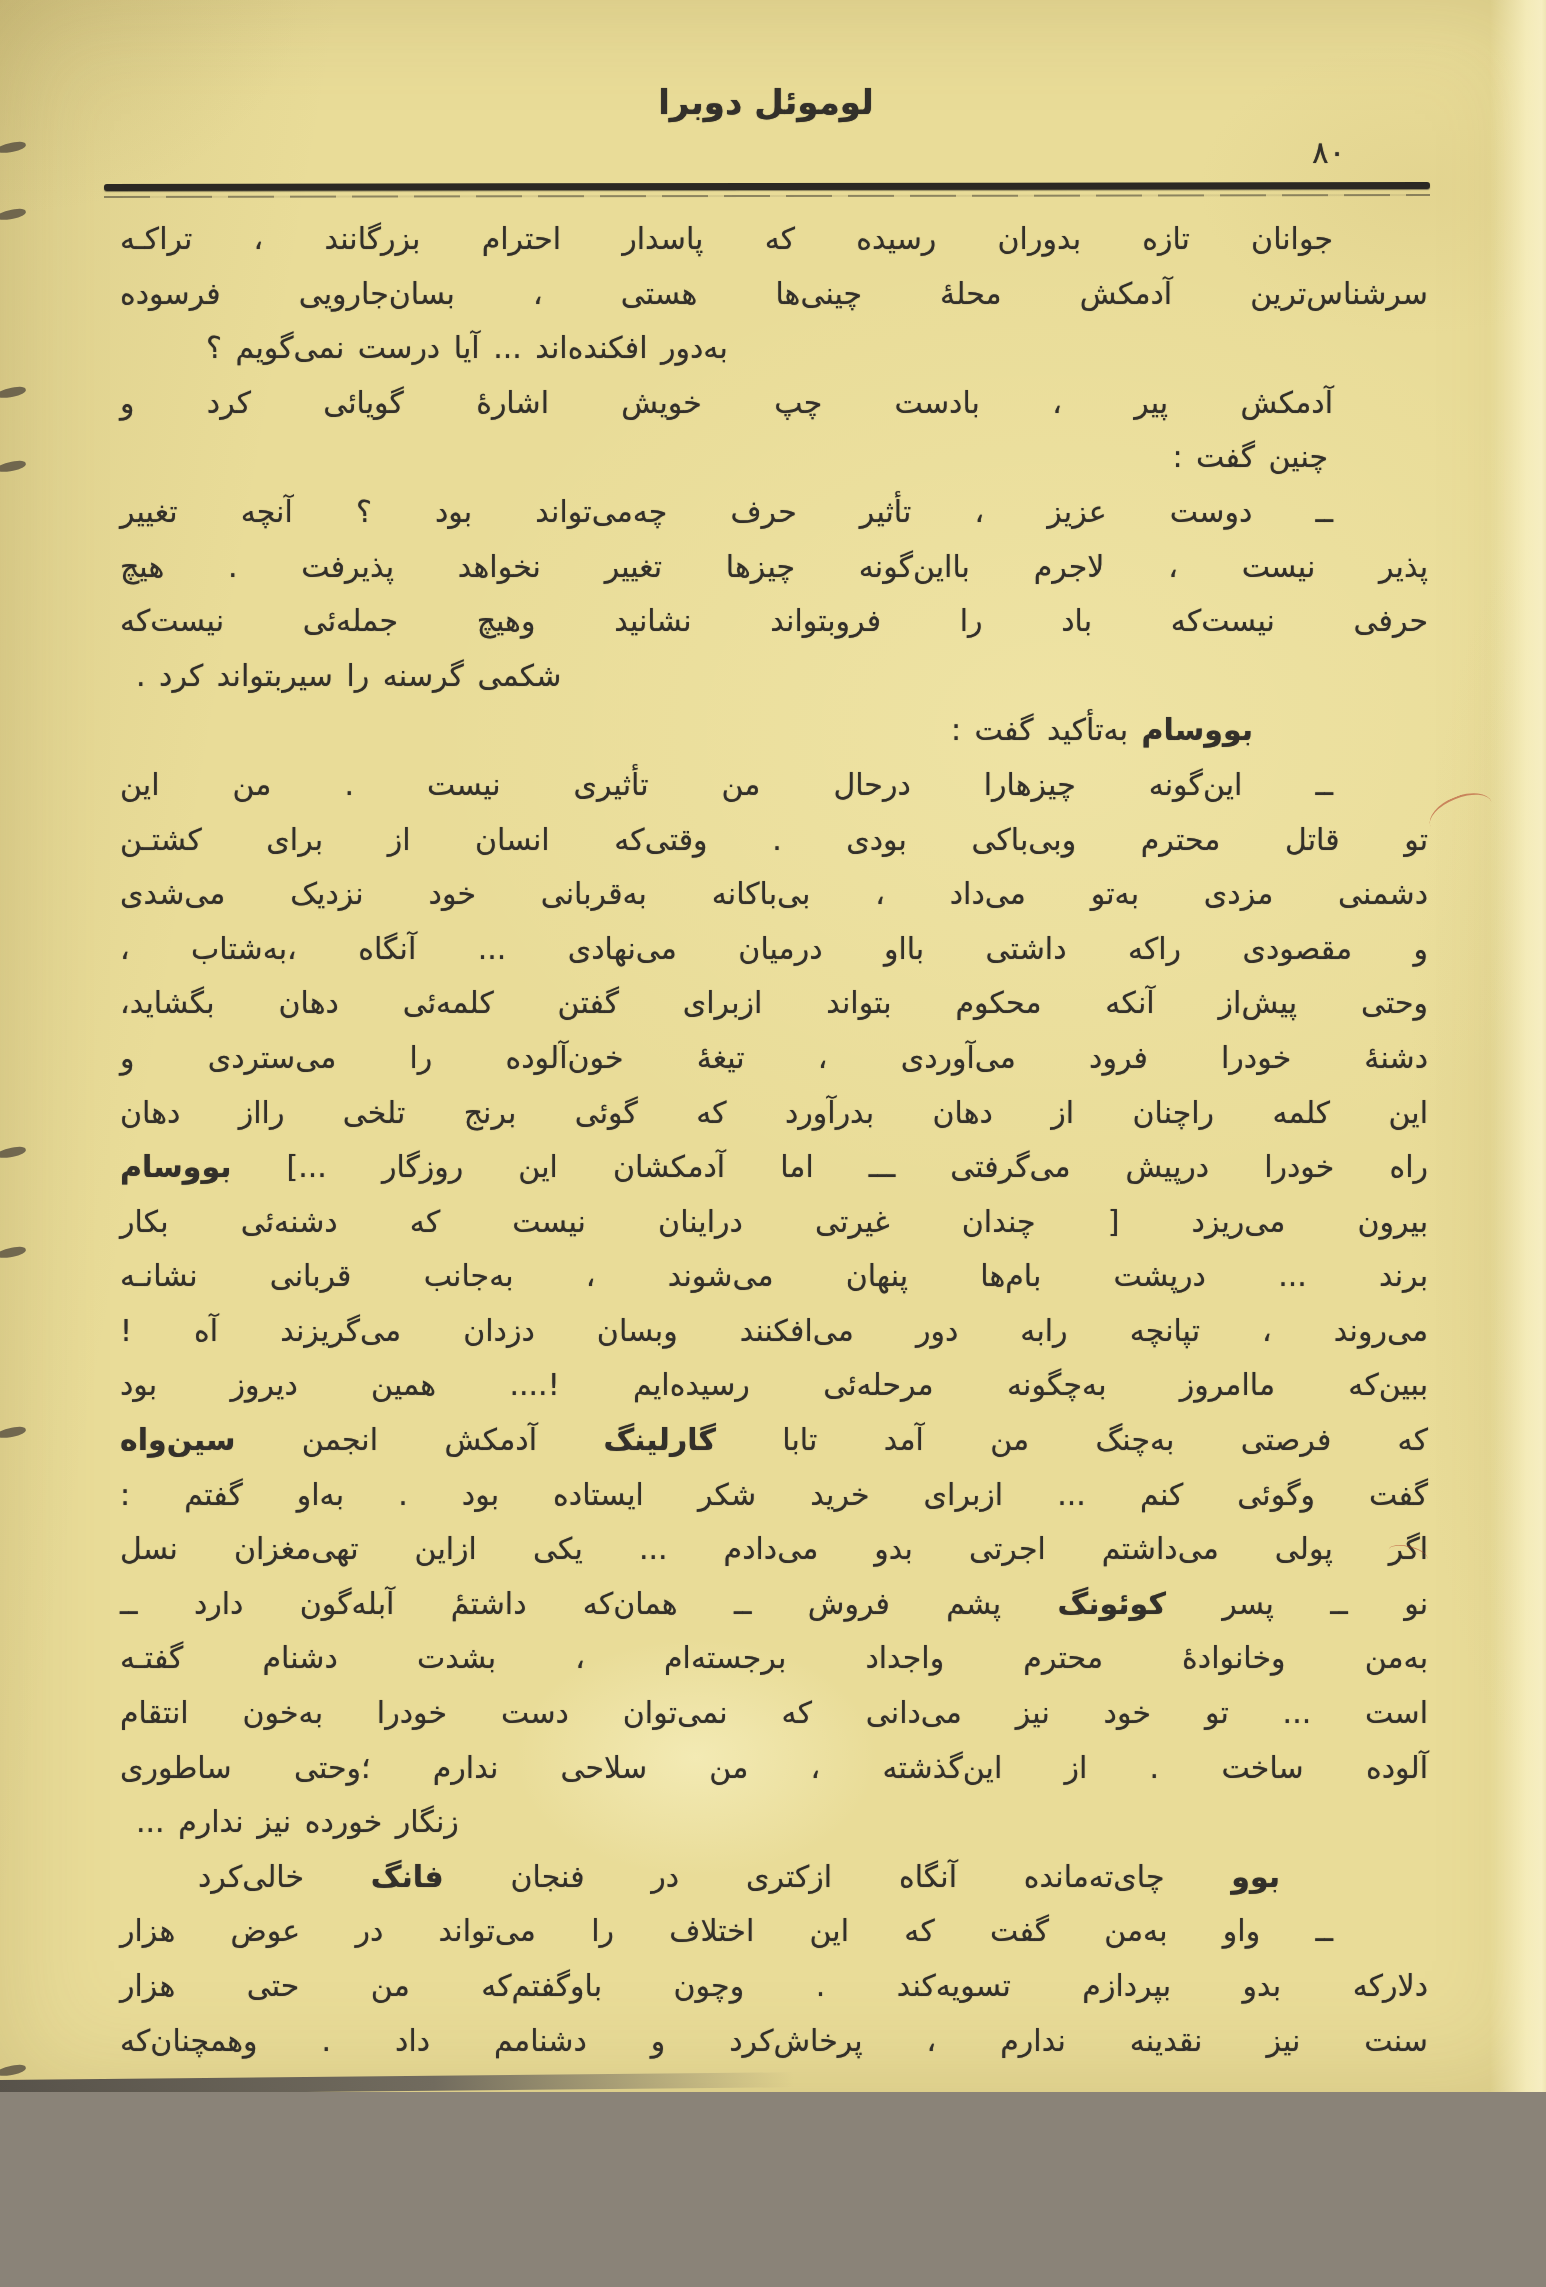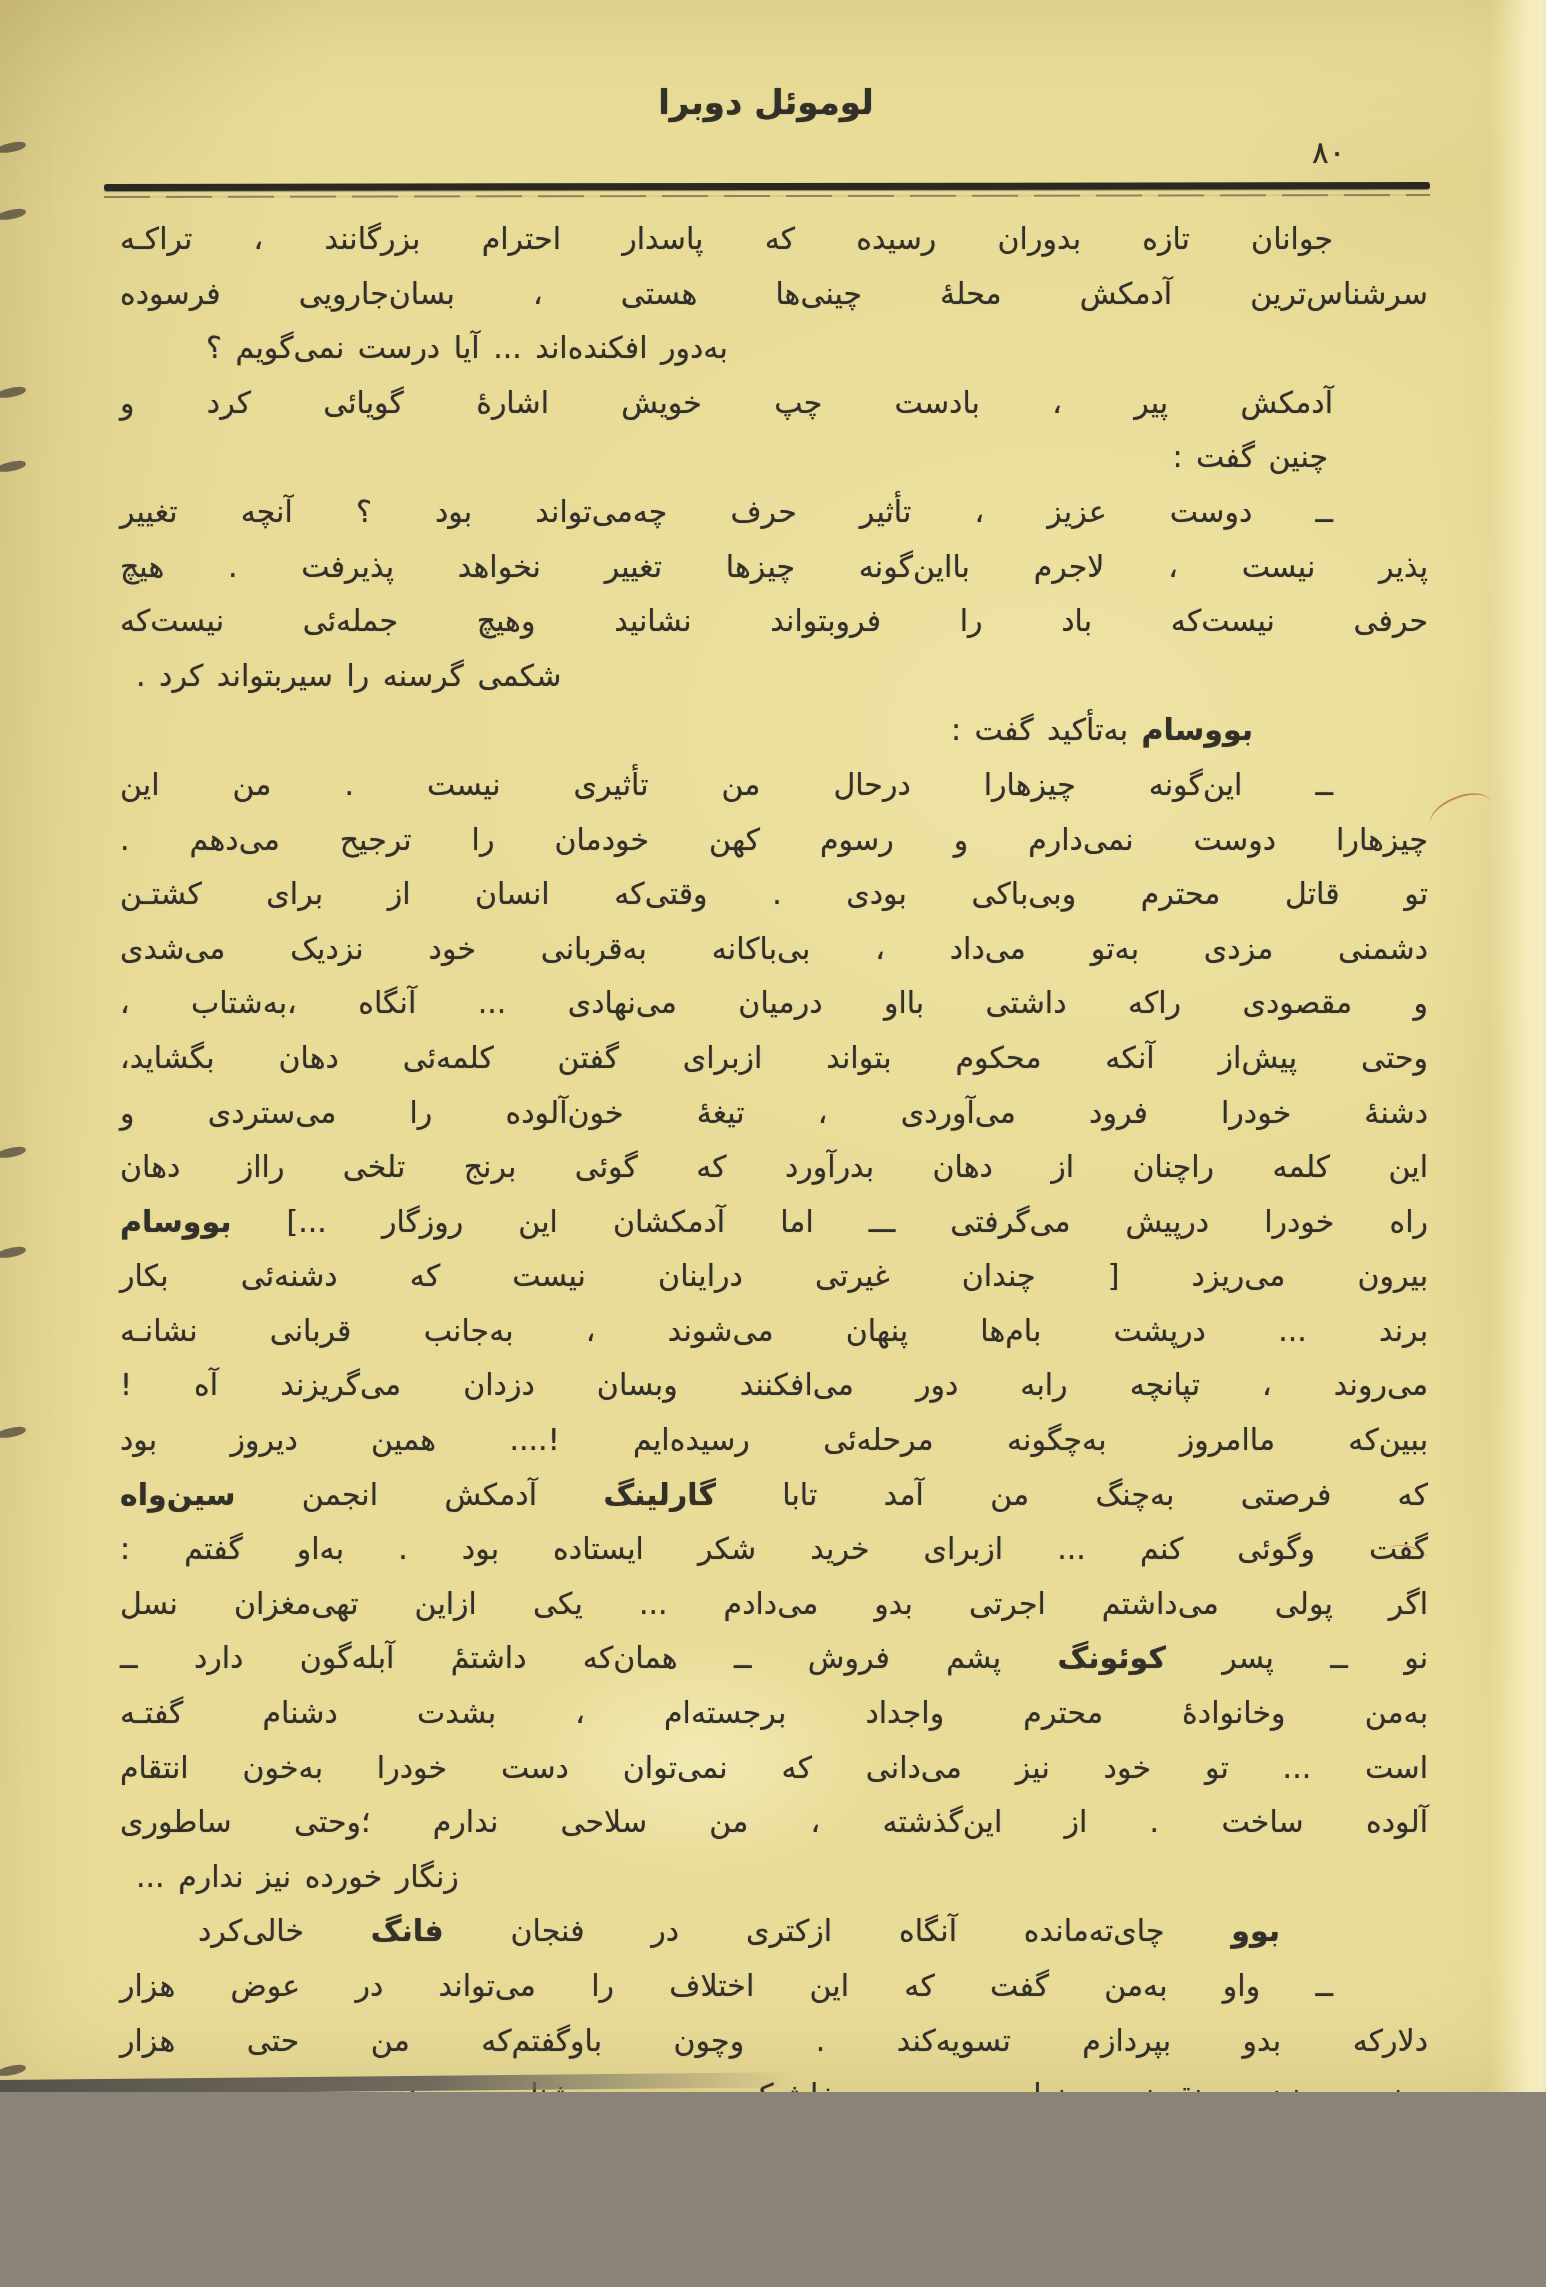--- a/index.html
+++ b/index.html
@@ -83,21 +83,20 @@
       <div class="line j"><span>سرشناس‌ترین آدمکش محلهٔ چینی‌ها هستی ، بسان‌جارویی فرسوده</span></div>
       <div class="line slm"><span>به‌دور افکنده‌اند ... آیا درست نمی‌گویم ؟</span></div>
       <div class="line ji"><span>آدمکش پیر ، بادست چپ خویش اشارهٔ گویائی کرد و</span></div>
       <div class="line sr"><span>چنین گفت :</span></div>
       <div class="line ji"><span>ــ دوست عزیز ، تأثیر حرف چه‌می‌تواند بود ؟ آنچه تغییر</span></div>
       <div class="line j"><span>پذیر نیست ، لاجرم بااین‌گونه چیزها تغییر نخواهد پذیرفت . هیچ</span></div>
       <div class="line j"><span>حرفی نیست‌که باد را فروبتواند نشانید وهیچ جمله‌ئی نیست‌که</span></div>
       <div class="line sl"><span>شکمی گرسنه را سیربتواند کرد .</span></div>
       <div class="line sr2"><span class="b">بووسام</span><span> به‌تأکید گفت :</span></div>
       <div class="line ji"><span>ــ این‌گونه چیزهارا درحال من تأثیری نیست . من این</span></div>
-      <div class="line j"><span>چیزهارا دوست نمی‌دارم و رسوم کهن خودمان را ترجیح می‌دهم .</span></div>
       <div class="line j"><span>تو قاتل محترم وبی‌باکی بودی . وقتی‌که انسان از برای کشتـن</span></div>
       <div class="line j"><span>دشمنی مزدی به‌تو می‌داد ، بی‌باکانه به‌قربانی خود نزدیک می‌شدی</span></div>
       <div class="line j"><span>و مقصودی راکه داشتی بااو درمیان می‌نهادی ... آنگاه ،به‌شتاب ،</span></div>
       <div class="line j"><span>وحتی پیش‌از آنکه محکوم بتواند ازبرای گفتن کلمه‌ئی دهان بگشاید،</span></div>
       <div class="line j"><span>دشنهٔ خودرا فرود می‌آوردی ، تیغهٔ خون‌آلوده را می‌ستردی و</span></div>
       <div class="line j"><span>این کلمه راچنان از دهان بدرآورد که گوئی برنج تلخی رااز دهان</span></div>
       <div class="line j"><span>راه خودرا درپیش می‌گرفتی ـــ اما آدمکشان این روزگار ...] </span><span class="b">بووسام</span></div>
       <div class="line j"><span>بیرون می‌ریزد [ چندان غیرتی دراینان نیست که دشنه‌ئی بکار</span></div>
       <div class="line j"><span>برند ... درپشت بام‌ها پنهان می‌شوند ، به‌جانب قربانی نشانـه</span></div>
       <div class="line j"><span>می‌روند ، تپانچه رابه دور می‌افکنند وبسان دزدان می‌گریزند آه !</span></div>

